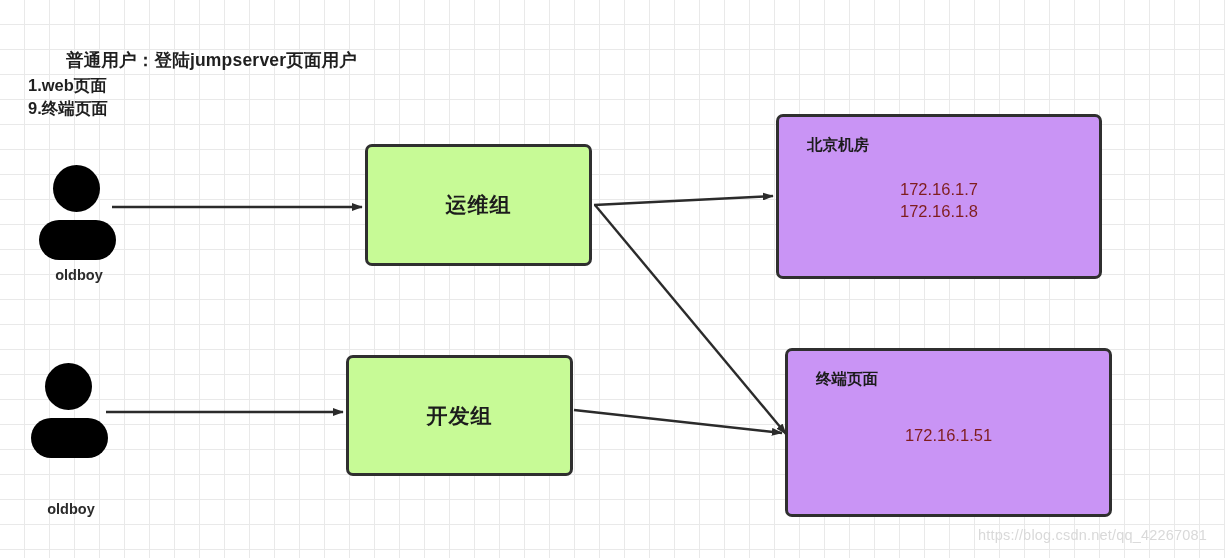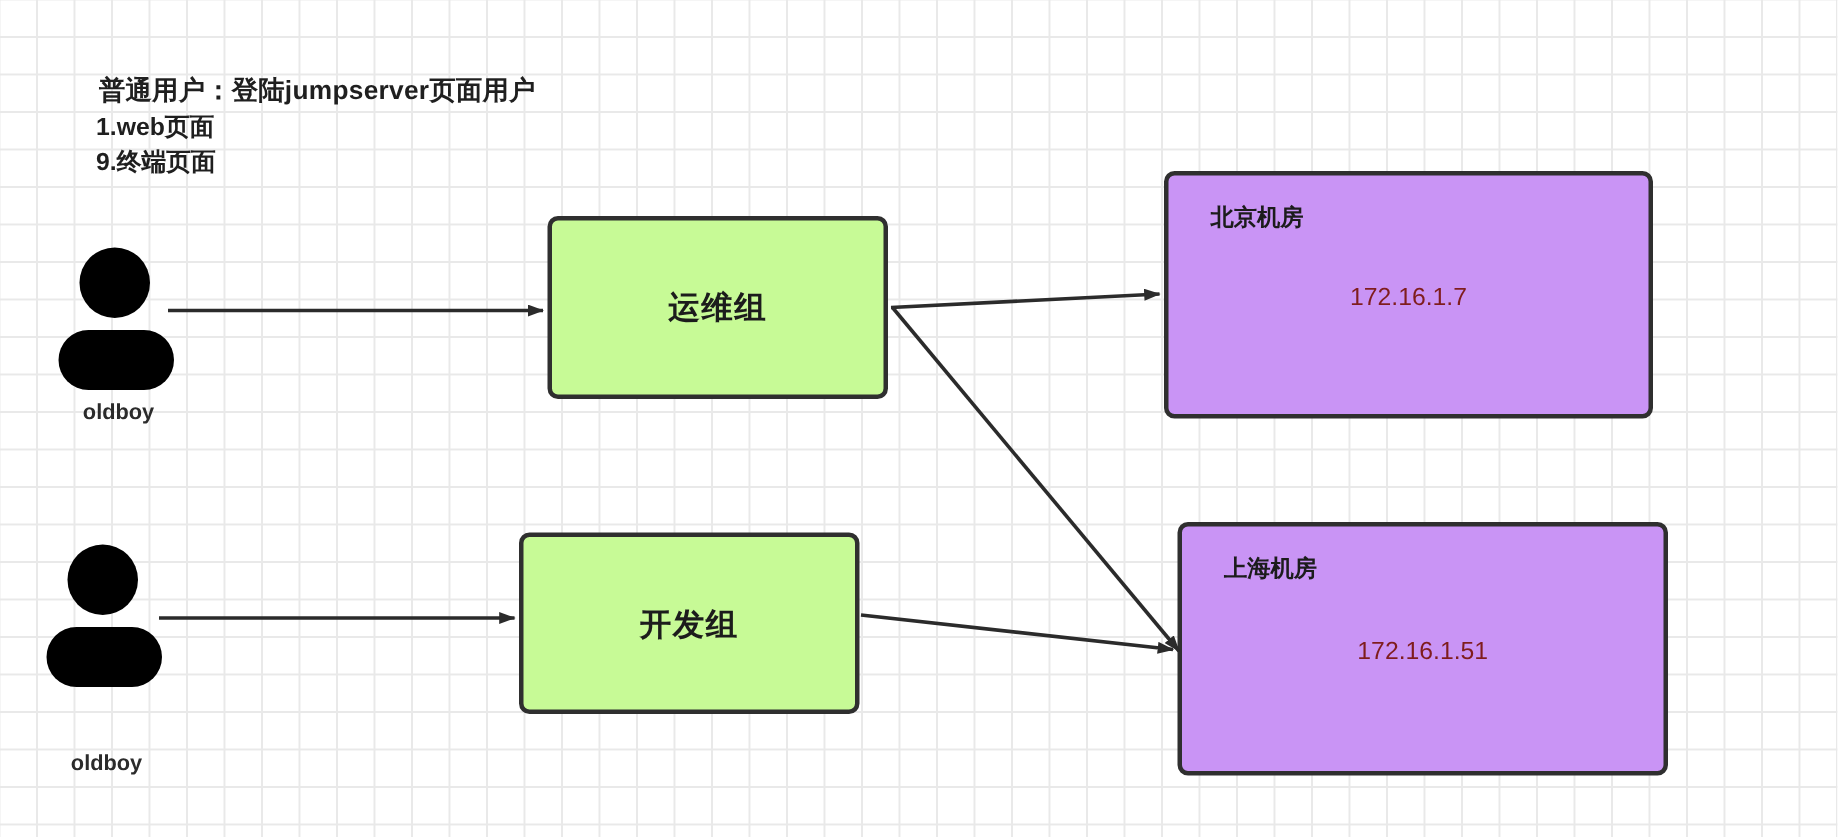--- a/index.html
+++ b/index.html
@@ -33,21 +33,20 @@
   }
   .note-title {
     font-size: 17.5px;
     letter-spacing: 0.2px;
     margin-left: 42px;
   }
   .note-line {
     font-size: 16.5px;
     padding-left: 4px;
     margin-top: 7px;
-    margin-left: 36px;
   }
 
   
   .actor {
     position: absolute;
   }
   .actor .head {
     position: absolute;
     background: #000000;
     border-radius: 50%;
@@ -171,25 +170,26 @@
   </div>
 
   <div class="node green" id="node-ops">
     <div class="node-center-title">运维组</div>
   </div>
 
   <div class="node purple" id="node-beijing">
     <div class="node-corner-title">北京机房</div>
     <div class="node-ip-list">
       <span class="ip">172.16.1.7</span>
+      <span class="ip">172.16.1.8</span>
     </div>
   </div>
 
   <div class="node purple" id="node-shanghai">
-    <div class="node-corner-title">上海机房</div>
+    <div class="node-corner-title">终端页面</div>
     <div class="node-ip-list">
       <span class="ip">172.16.1.51</span>
     </div>
   </div>
 
   <svg id="edges" viewBox="0 0 1225 558">
     <defs>
       <marker id="arrowhead" markerWidth="11" markerHeight="8" refX="10.2" refY="4" orient="auto" markerUnits="userSpaceOnUse">
         <path d="M0,0 L11,4 L0,8 z" fill="#2b2b2b"></path>
       </marker>
@@ -199,14 +199,15 @@
 
     <line x1="106" y1="412" x2="343" y2="412" stroke="#2b2b2b" stroke-width="2.4" marker-end="url(#arrowhead)"></line>
 
     <line x1="594" y1="205" x2="773" y2="196" stroke="#2b2b2b" stroke-width="2.4" marker-end="url(#arrowhead)"></line>
 
     <line x1="595" y1="205" x2="786" y2="434" stroke="#2b2b2b" stroke-width="2.4" marker-end="url(#arrowhead)"></line>
 
     <line x1="574" y1="410" x2="782" y2="433" stroke="#2b2b2b" stroke-width="2.4" marker-end="url(#arrowhead)"></line>
   </svg>
 
+  <div class="watermark">https://blog.csdn.net/qq_42267081</div>
 
 </div>
 
 </body></html>

